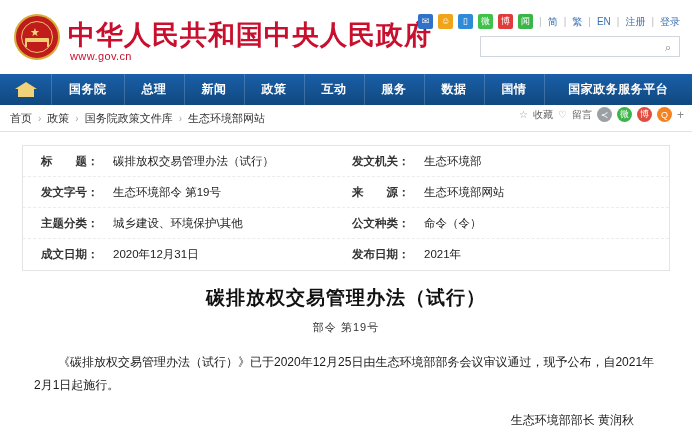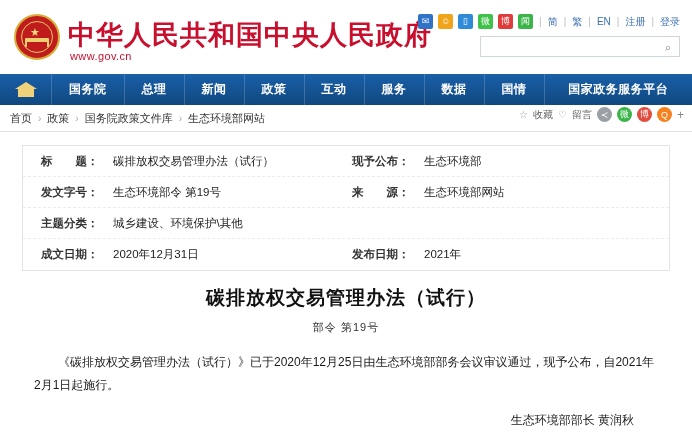--- a/index.html
+++ b/index.html
@@ -333,38 +333,42 @@
     </div>
   </div>
 
   <div class="meta">
     <div class="meta-row">
       <div class="meta-cell left">
         <span class="meta-label">标　　题：</span>
         <span class="meta-value">碳排放权交易管理办法（试行）</span>
       </div>
       <div class="meta-cell right">
-        <span class="meta-label">现予公布：</span>
+        <span class="meta-label">发文机关：</span>
         <span class="meta-value">生态环境部</span>
       </div>
     </div>
     <div class="meta-row">
       <div class="meta-cell left">
         <span class="meta-label">发文字号：</span>
         <span class="meta-value">生态环境部令 第19号</span>
       </div>
       <div class="meta-cell right">
         <span class="meta-label">来　　源：</span>
         <span class="meta-value">生态环境部网站</span>
       </div>
     </div>
     <div class="meta-row">
       <div class="meta-cell left">
         <span class="meta-label">主题分类：</span>
         <span class="meta-value">城乡建设、环境保护\其他</span>
+      </div>
+      <div class="meta-cell right">
+        <span class="meta-label">公文种类：</span>
+        <span class="meta-value">命令（令）</span>
       </div>
     </div>
     <div class="meta-row">
       <div class="meta-cell left">
         <span class="meta-label">成文日期：</span>
         <span class="meta-value">2020年12月31日</span>
       </div>
       <div class="meta-cell right">
         <span class="meta-label">发布日期：</span>
         <span class="meta-value">2021年</span>

